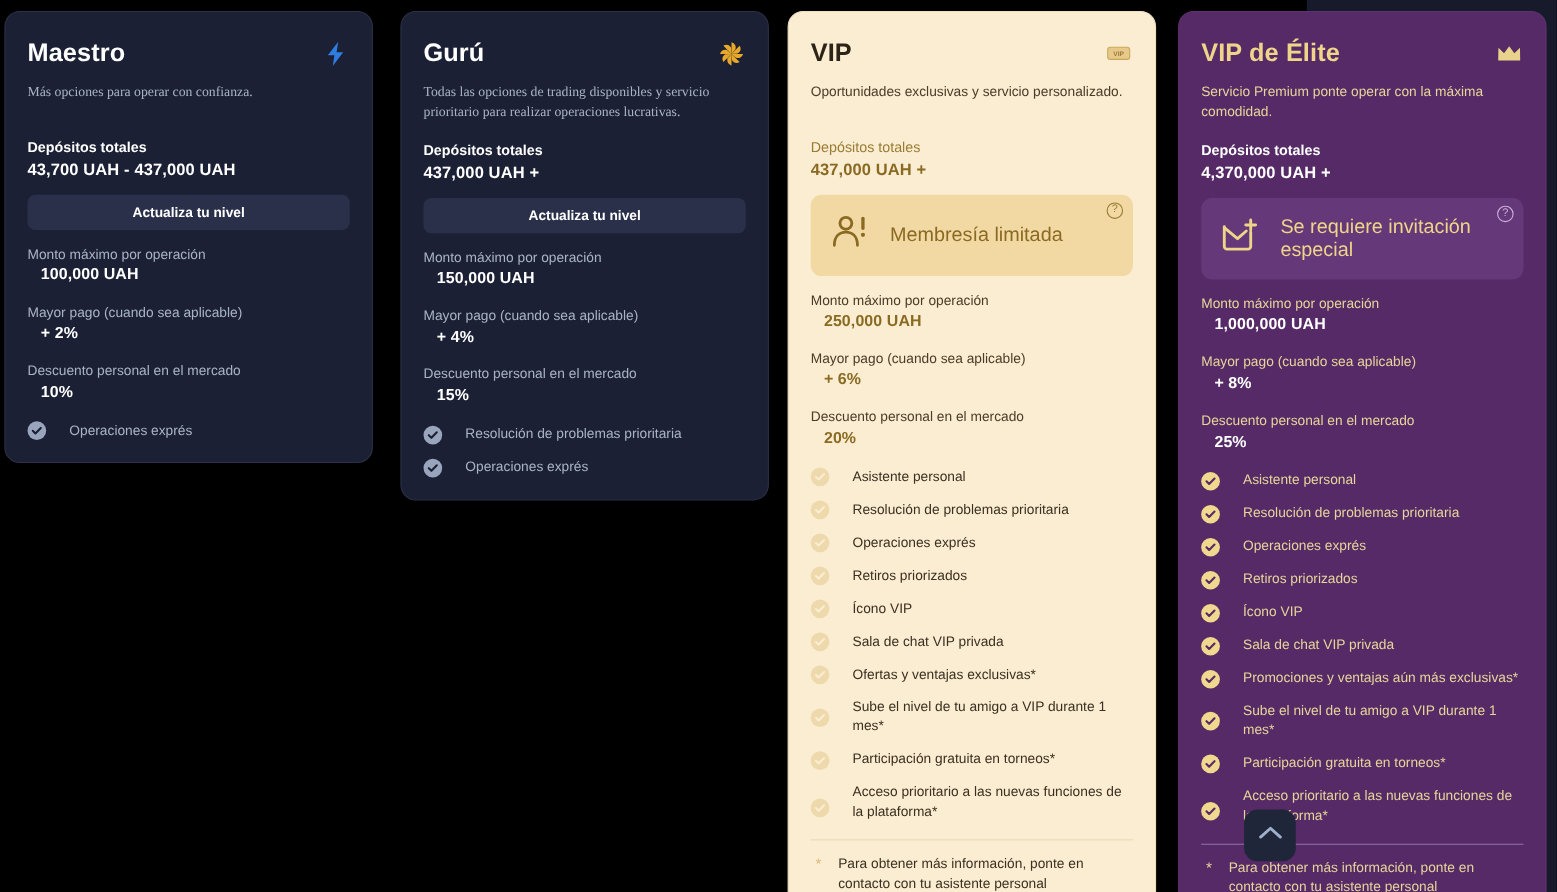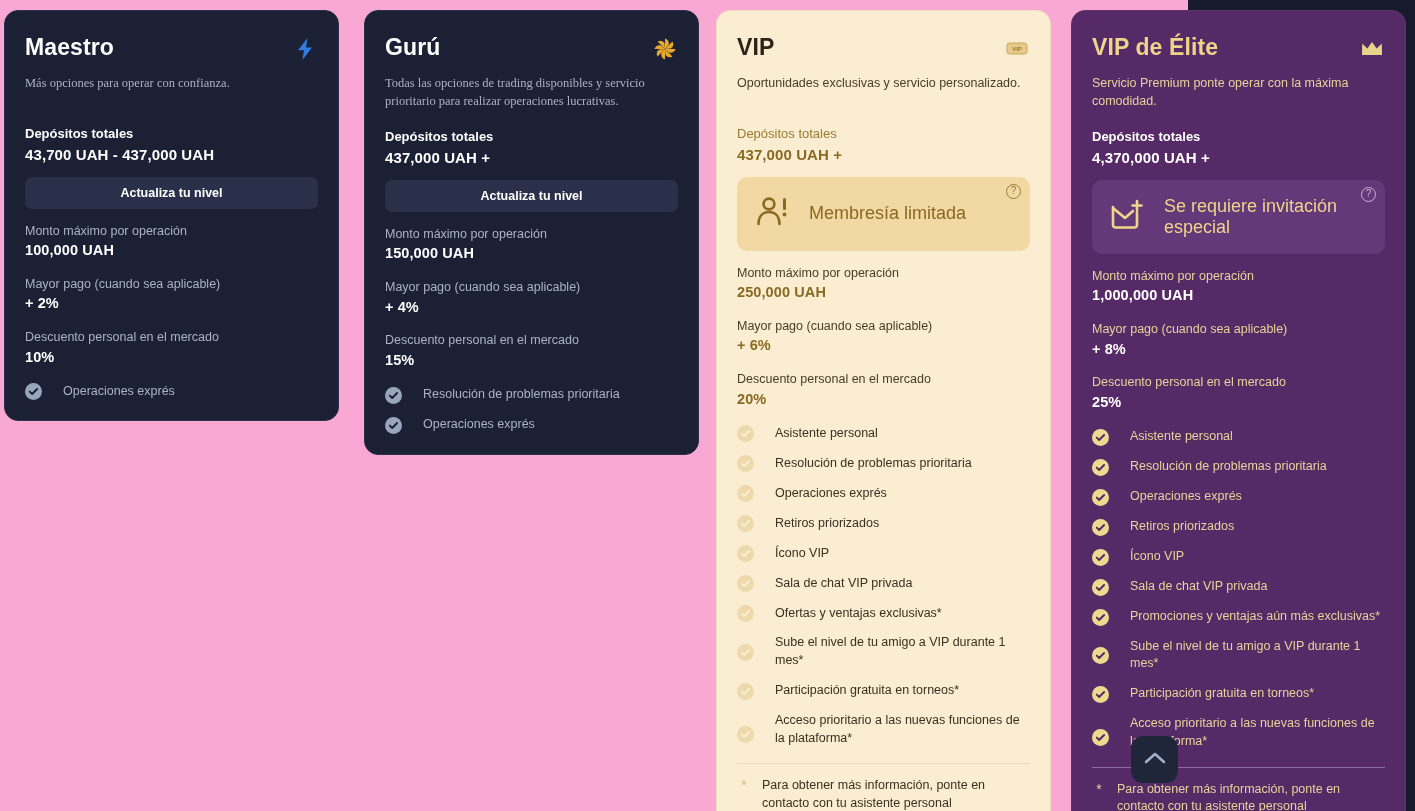--- a/index.html
+++ b/index.html
@@ -7,21 +7,21 @@
     width: 1415px;
     height: 811px;
     overflow: hidden;
     background: #161a2b;
     font-family: "Liberation Sans", sans-serif;
   }
   #root {
     position: relative;
     width: 1188px;
     height: 811px;
-    background: #f9a8d4;
+    background: #000000;
   }
 
   
   .card {
     position: absolute;
     top: 10px;
     width: 335px;
     border-radius: 14px;
     padding: 24px 20px 20px 20px;
   }
@@ -153,20 +153,21 @@
     line-height: 1.4;
   }
   .dark .metric-label { color: #aab3c6; }
   .cream .metric-label { color: #4a3c28; }
   .purple .metric-label { color: #e7d49a; }
   .metric-value {
     font-size: 14.5px;
     font-weight: bold;
     line-height: 1.5;
     letter-spacing: .1px;
+    margin-left: 12px;
   }
   .dark .metric-value { color: #ffffff; }
   .cream .metric-value { color: #8a6a22; }
   .purple .metric-value { color: #ffffff; }
 
   
   .features { margin-top: 14px; }
   .feature {
     display: flex;
     align-items: center;

